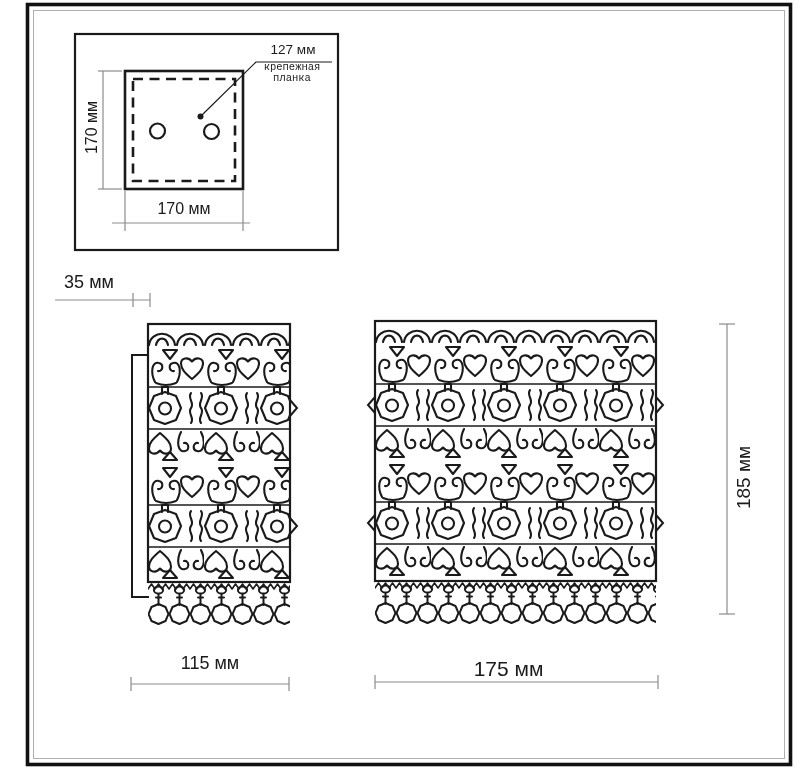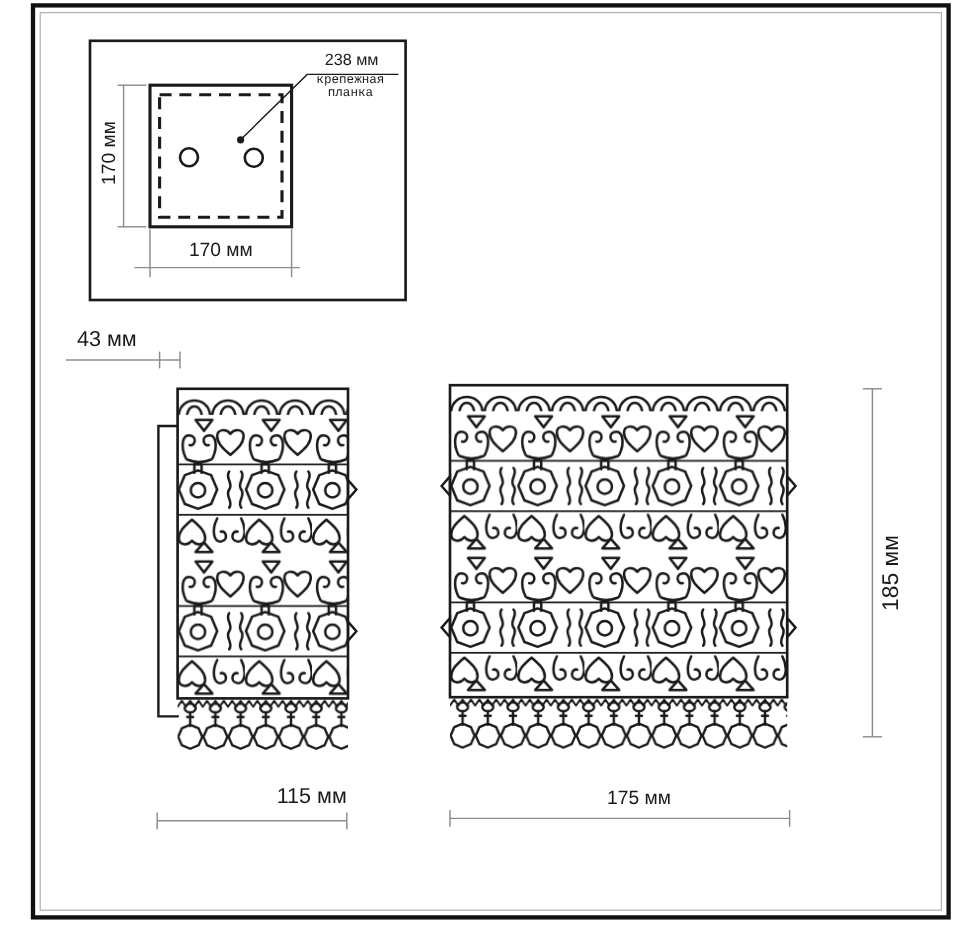--- a/index.html
+++ b/index.html
@@ -8,22 +8,22 @@
   .stage{position:absolute;left:0;top:0;width:800px;height:775px;}
   svg{position:absolute;left:0;top:0;}
   .label{position:absolute;color:#1a1a1a;white-space:nowrap;}
   .ctr{text-align:center;}
   .rot{transform:rotate(-90deg);transform-origin:center center;}
   .lbl-127{left:254px;top:42px;width:78px;font-size:13.5px;}
   .lbl-bracket{left:250px;top:62px;width:84px;font-size:10.5px;line-height:10.5px;font-family:Liberation Mono, monospace;}
   .lbl-170v{left:34px;top:119px;width:115px;height:17px;font-size:16px;}
   .lbl-170h{left:125px;top:200px;width:118px;font-size:16px;}
   .lbl-25{left:52px;top:272px;width:74px;font-size:18px;}
-  .lbl-115{left:131px;top:653px;width:158px;font-size:18px;text-align:right;}
-  .lbl-175{left:391px;top:657px;width:283px;font-size:16px;}
+  .lbl-115{left:131px;top:653px;width:158px;font-size:18px;}
+  .lbl-175{left:367px;top:657px;width:283px;font-size:21px;}
   .lbl-185{left:681px;top:469px;width:120px;height:17px;font-size:19px;}
 </style>
 </head>
 <body>
 
 <div class="stage">
 
   <svg width="800" height="775" viewBox="0 0 800 775">
     <defs>
 
@@ -151,31 +151,31 @@
       <path d="M658,675 V689"></path>
     </g>
 
     <g stroke="#8c8c8c" stroke-width="1.2">
       <path d="M727,324 V614"></path>
       <path d="M719,324 H735"></path>
       <path d="M719,614 H735"></path>
     </g>
   </svg>
 
-  <div class="label ctr lbl-127">238 мм</div>
+  <div class="label ctr lbl-127">127 мм</div>
 
   <div class="label ctr lbl-bracket">
     <span>крепежная</span><br>
     <span>планка</span>
   </div>
 
   <div class="label ctr rot lbl-170v">170 мм</div>
 
   <div class="label ctr lbl-170h">170 мм</div>
 
-  <div class="label ctr lbl-25">43 мм</div>
+  <div class="label ctr lbl-25">35 мм</div>
 
   <div class="label ctr lbl-115">115 мм</div>
 
   <div class="label ctr lbl-175">175 мм</div>
 
   <div class="label ctr rot lbl-185">185 мм</div>
 </div>
 
 </body></html>

